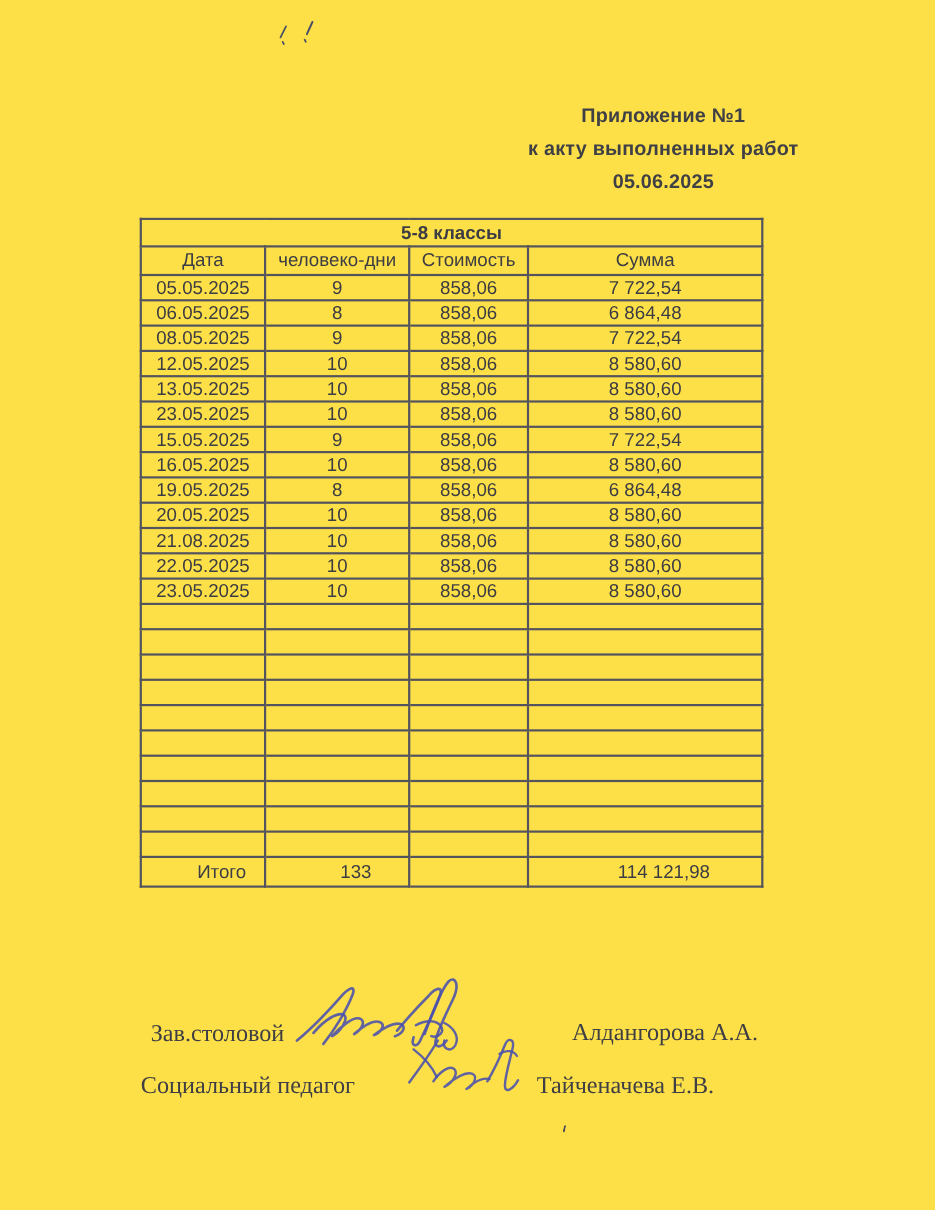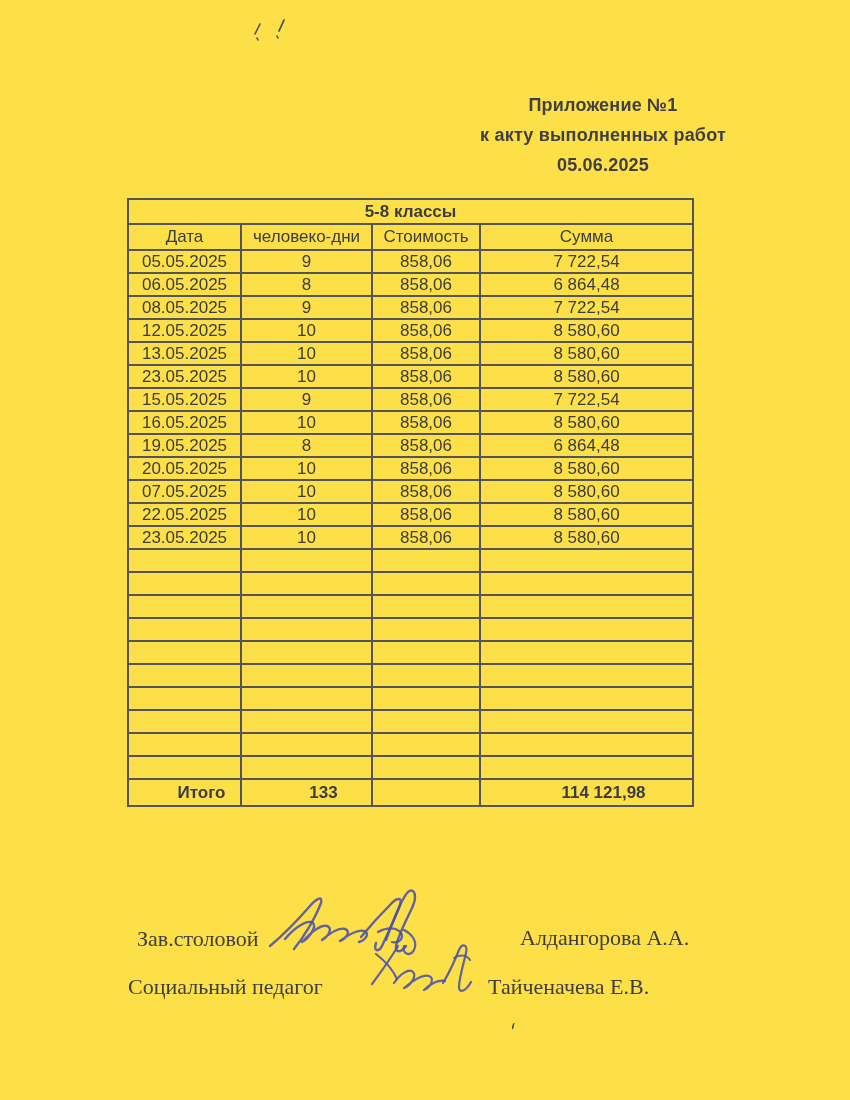--- a/index.html
+++ b/index.html
@@ -38,21 +38,21 @@
     border: 2px solid #54545e;
     text-align: center;
     vertical-align: middle;
     padding: 0;
     white-space: nowrap;
     overflow: hidden;
   }
   .title-row th { height: 23px; font-size: 17px; font-weight: bold; }
   .head-row th  { height: 24px; font-weight: normal; }
   .main-table tbody tr { height: 23px; }
-  .total-row td { height: 25px; font-weight: bold; padding-left: 34px; }
+  .total-row td { height: 25px; font-weight: normal; padding-left: 34px; }
   .sig-label {
     position: absolute;
     font-size: 22px;
     color: #3e3e44;
     white-space: nowrap;
     font-family: Liberation Serif, serif;
   }
   .role-1 { left: 137px; top: 926px; }
   .name-1 { left: 520px; top: 925px; }
   .role-2 { left: 128px; top: 974px; }
@@ -166,21 +166,21 @@
           <td>858,06</td>
           <td>6 864,48</td>
         </tr>
         <tr>
           <td>20.05.2025</td>
           <td>10</td>
           <td>858,06</td>
           <td>8 580,60</td>
         </tr>
         <tr>
-          <td>07.05.2025</td>
+          <td>21.08.2025</td>
           <td>10</td>
           <td>858,06</td>
           <td>8 580,60</td>
         </tr>
         <tr>
           <td>22.05.2025</td>
           <td>10</td>
           <td>858,06</td>
           <td>8 580,60</td>
         </tr>

